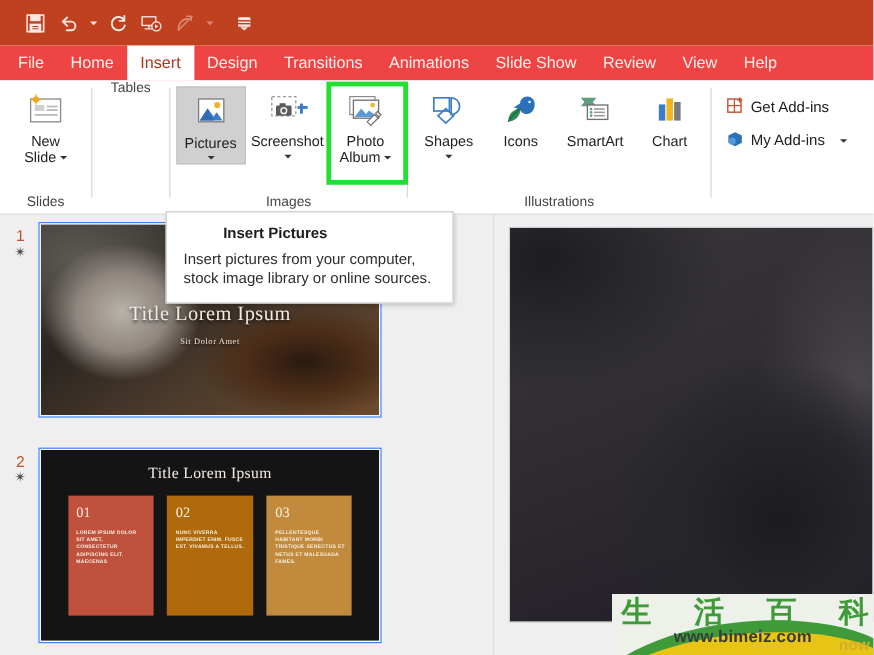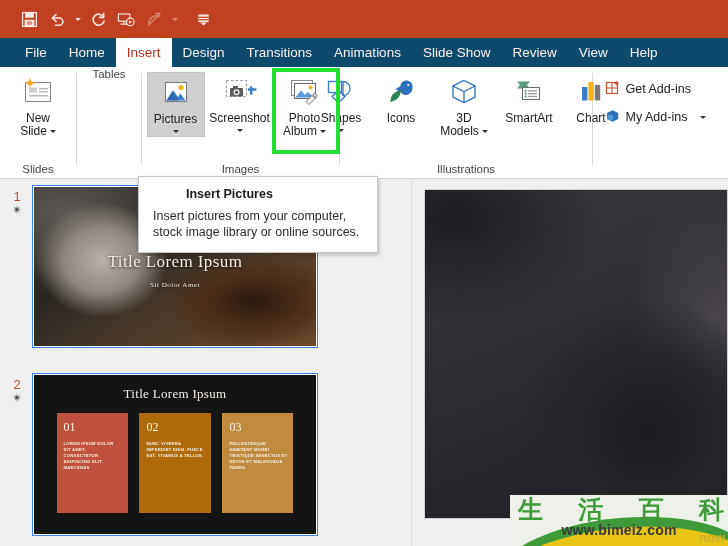--- a/index.html
+++ b/index.html
@@ -32,23 +32,23 @@
     width: 0; height: 0;
     border-left: 3.2px solid transparent;
     border-right: 3.2px solid transparent;
     border-top: 3.6px solid currentColor;
   }
   .qat-btn.dim { color: #d98a72; }
 
   
   .tabstrip {
     position: absolute; top: 38px; left: 0; width: 728px; height: 29px;
-    background: #0c4a6e;
+    background: #ef4444;
     display: flex; align-items: flex-end;
-    padding-left: 14px;
+    padding-left: 4px;
   }
   .tab {
     height: 29px; line-height: 29px;
     padding: 0 11px;
     font-size: 13.5px;
     color: #fdf0eb;
     white-space: nowrap;
   }
   .tab.active {
     background: #ffffff;
@@ -491,31 +491,20 @@
               <svg width="34" height="30" viewBox="0 0 34 30">
                 <path d="M22.5 3.5 C19 3.5 16.5 6 16.5 9 L11 12.5 L14 13 L12.5 16 L16.5 14.5 C17.5 17 20 18.5 22.5 18 C27 17.2 29 13 28.5 9 C28.2 6 26 3.5 22.5 3.5 Z" fill="#2c6fbb"></path>
                 <circle cx="24.3" cy="8" r="1.1" fill="#fff"></circle>
                 <path d="M6.5 24.5 C6.5 18 10.5 14 17 13.5 C16.5 20 12.5 24 6.5 24.5 Z" fill="#2e8b57"></path>
                 <path d="M6.5 24.5 C9 20.5 13 16.5 17 13.5" stroke="#1e6b3f" stroke-width="1" fill="none"></path>
               </svg>
             </div>
             <div class="lbl">Icons</div>
           </div>
 
-          <div class="bigbtn" style="width:64px">
-            <div class="ic">
-              <svg width="34" height="30" viewBox="0 0 34 30">
-                <path d="M17 3.5 L28 9 L28 20 L17 25.5 L6 20 L6 9 Z" fill="none" stroke="#2c6fbb" stroke-width="1.3"></path>
-                <path d="M6 9 L17 14.5 L28 9" fill="none" stroke="#2c6fbb" stroke-width="1.3"></path>
-                <path d="M17 14.5 L17 25.5" fill="none" stroke="#2c6fbb" stroke-width="1.3"></path>
-              </svg>
-            </div>
-            <div class="lbl">3D</div>
-            <div class="lbl2"><span>Models</span><span class="inline-caret"></span></div>
-          </div>
 
           <div class="bigbtn" style="width:62px">
             <div class="ic">
               <svg width="34" height="30" viewBox="0 0 34 30">
                 <path d="M5 4.5 L18 4.5 L15 8 L18 11.5 L5 11.5 L8 8 Z" fill="#5b9d7e"></path>
                 <rect x="10.5" y="10.5" width="17" height="12" fill="#fff" stroke="#6f6f6f" stroke-width="1.1"></rect>
                 <g fill="#5b9d7e">
                   <circle cx="13.6" cy="13.8" r="1.1"></circle>
                   <circle cx="13.6" cy="16.6" r="1.1"></circle>
                   <circle cx="13.6" cy="19.4" r="1.1"></circle>

